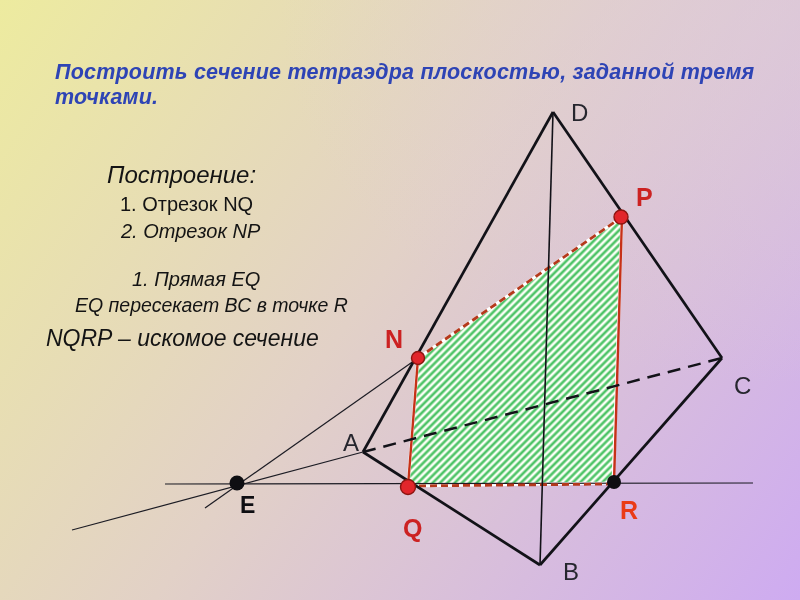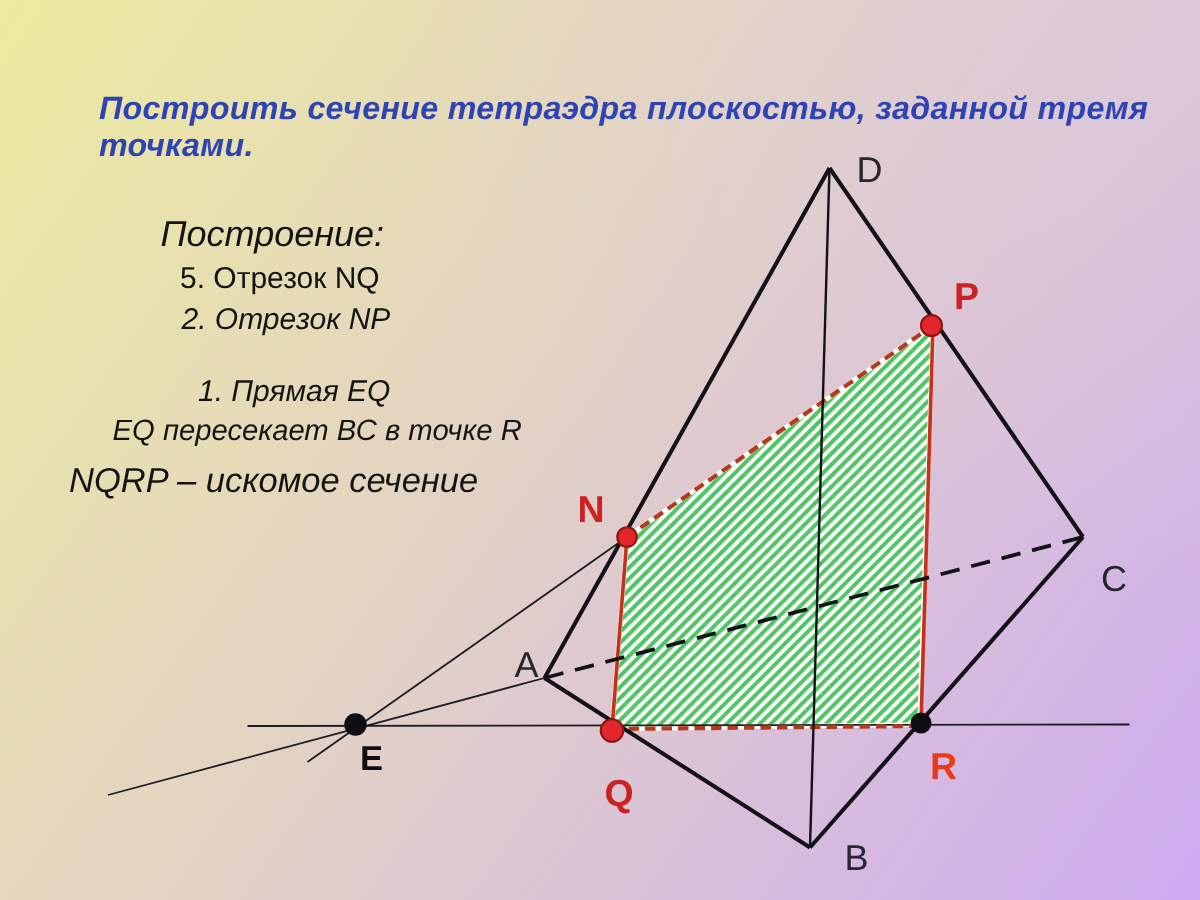--- a/index.html
+++ b/index.html
@@ -10,26 +10,26 @@
     font-family:"Liberation Sans",sans-serif;
     background:
       radial-gradient(ellipse at 96% 2%, rgba(223,205,218,.55) 0%, rgba(223,205,218,0) 45%),
       linear-gradient(125deg, var(--bg-yellow,#edeb9f) 0%, var(--bg-mid,#e2d1c7) 47%, var(--bg-purple,#ceabf1) 100%);
   }
   .title{
     position:absolute;left:55px;top:60px;width:700px;
     font-size:21.5px;font-weight:bold;font-style:italic;
     color:var(--title-blue,#2e44b5);
     letter-spacing:.2px;
-    margin-left:11px;
   }
   .step{
     position:absolute;white-space:nowrap;
     color:var(--text-black,#141414);
     font-style:italic;
+    margin-top:18px;
   }
   .step.heading{left:107px;top:143px;font-size:24px;}
   .step.s1{left:120px;top:175px;font-size:20px;font-style:normal;}
   .step.s2{left:121px;top:202px;font-size:20px;font-style:italic;}
   .step.s3{left:46px;top:226px;font-size:19.5px;}
   .step.s4{left:132px;top:250px;font-size:20px;}
   .step.s5{left:75px;top:276px;font-size:19.5px;}
   .step.s6{left:46px;top:307px;font-size:23px;}
   svg.diagram{position:absolute;left:0;top:0;}
 
@@ -53,21 +53,21 @@
   text.red{font-family:"Liberation Sans",sans-serif;font-size:25px;font-weight:bold;fill:var(--label-red,#cc2222);}
   text.red-orange{font-family:"Liberation Sans",sans-serif;font-size:25px;font-weight:bold;fill:var(--label-r-orange,#ea3b16);}
 </style>
 </head>
 <body>
 
 <div class="slide">
   <div class="title">Построить сечение тетраэдра плоскостью, заданной тремя точками.</div>
 
   <div class="step heading">Построение:</div>
-  <div class="step s1">5. Отрезок NQ</div>
+  <div class="step s1">1. Отрезок NQ</div>
   <div class="step s2">2. Отрезок NP</div>
   <div class="step s4">1. Прямая EQ</div>
   <div class="step s5">EQ пересекает ВС в точке R</div>
   <div class="step s6">NQRP – искомое сечение</div>
 
   <svg class="diagram" id="diagram" width="800" height="600" viewBox="0 0 800 600" xmlns="http://www.w3.org/2000/svg">
     <defs>
       <pattern id="hatch" width="5.2" height="5.2" patternUnits="userSpaceOnUse" patternTransform="rotate(45)">
         <rect x="0" y="0" width="5.2" height="5.2"></rect>
         <line x1="2.6" y1="-1" x2="2.6" y2="6.2"></line>

